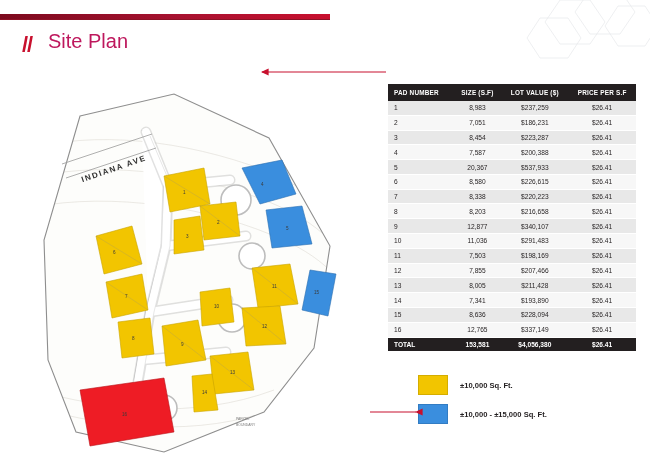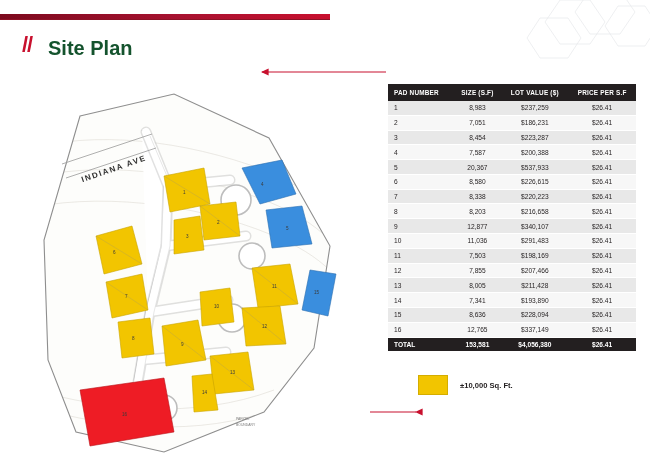--- a/index.html
+++ b/index.html
@@ -15,21 +15,21 @@
   .header{
     position:absolute;left:0;top:0;width:650px;height:62px;
   }
   .slash{
     position:absolute;left:22px;top:32px;
     font-size:22px;font-weight:bold;color:#c8102e;
     letter-spacing:-1px;
   }
   .title{
     position:absolute;left:48px;top:30px;
-    font-size:20px;font-weight:bold;color:#14532d;margin-top:7px;
+    font-size:20px;font-weight:normal;color:#be185d;
   }
   .hdr-line{
     position:absolute;left:0;top:14px;width:330px;height:5px;
     background:linear-gradient(90deg,#7c0a1e 0%,#a81230 55%,#c8102e 100%);
   }
   .hdr-line2{
     position:absolute;left:0;top:19px;width:330px;height:1px;
     background:#8c1226;
   }
   .hdr-deco{
@@ -331,20 +331,24 @@
       </tr>
     </tbody>
   </table>
 </div>
 
 <div class="legend">
   <div class="legend-row">
     <div class="swatch" style="background:#f2c500"></div>
     <div class="legend-label">±10,000 Sq. Ft.</div>
   </div>
+  <div class="legend-row">
+    <div class="swatch" style="background:#3a8ede"></div>
+    <div class="legend-label">±10,000 - ±15,000 Sq. Ft.</div>
+  </div>
 </div>
 
 <svg class="arrow-svg">
   <defs>
     <marker id="ah" markerWidth="7" markerHeight="7" refX="6" refY="3.2" orient="auto">
       <path d="M0,0 L7,3.2 L0,6.4 Z" fill="#c8102e"></path>
     </marker>
   </defs>
   <line x1="386" y1="72" x2="262" y2="72" stroke="#c8102e" stroke-width="1.1" marker-end="url(#ah)"></line>
   <line x1="416" y1="412" x2="370" y2="412" stroke="#c8102e" stroke-width="1.1" marker-start="url(#ah)"></line>

